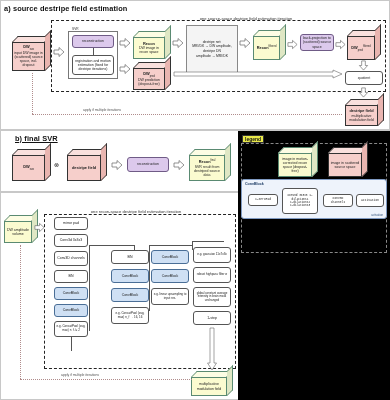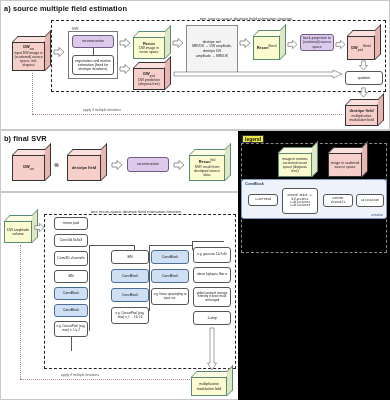--- a/index.html
+++ b/index.html
@@ -126,21 +126,21 @@
   .mono { font-family:"Liberation Mono", monospace; }
 
   .tiny { font-size:3.2px; }
 </style>
 </head>
 <body>
 
 <div class="page">
 
   <div class="panel" id="panel-a">
-    <div class="panel-title" style="left:3px; top:3px;">a) source multiple field estimation</div>
+    <div class="panel-title" style="left:3px; top:3px;">a) source destripe field estimation</div>
 
     <div class="iter-label" style="left:150px; top:15px; width:190px;">one source-space destripe field estimation iteration</div>
 
     <div class="dashed-box" style="left:50px; top:19px; width:335px; height:72px;"></div>
 
     <div class="cube c-pink" style="left:11px; top:35px; width:39px; height:35px;">
       <div class="top"></div>
       <div class="side"></div>
       <div class="face">
         <div class="label">
@@ -277,21 +277,21 @@
         </div>
       </div>
     </div>
 
     <div class="dotted-line" style="left:31px; top:113px; width:310px;"></div>
     <div style="position:absolute; left:31px; top:72px; width:1px; height:41px; border-left:1px dotted #b08c8c;"></div>
     <div class="apply-label" style="left:82px; top:107px;">apply if multiple iterations</div>
   </div>
 
   <div class="panel" id="panel-b">
-    <div class="panel-title" style="left:3px; top:3px;">b) final SVR</div>
+    <div class="panel-title" style="left:14px; top:3px;text-decoration:underline;">b) final SVR</div>
 
     <div class="cube c-pink" style="left:11px; top:18px; width:39px; height:32px;">
       <div class="top"></div>
       <div class="side"></div>
       <div class="face">
         <div class="label">
           <b>DW</b><sub>raw</sub>
         </div>
       </div>
     </div>

